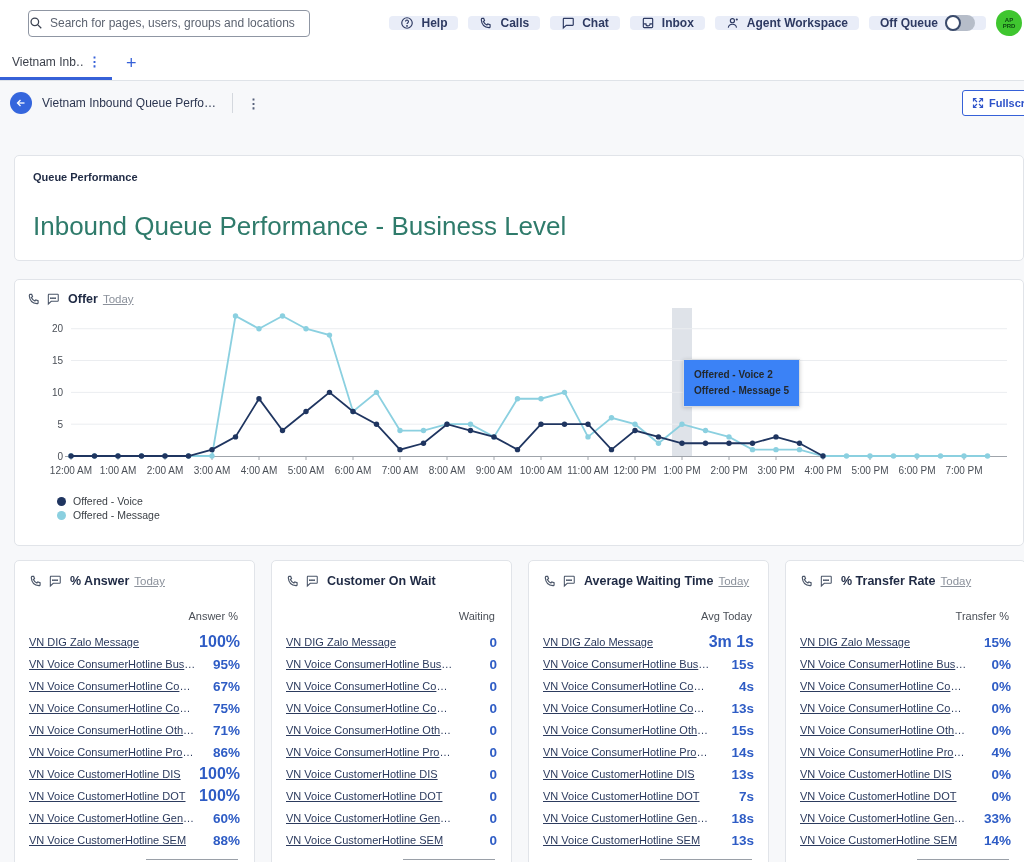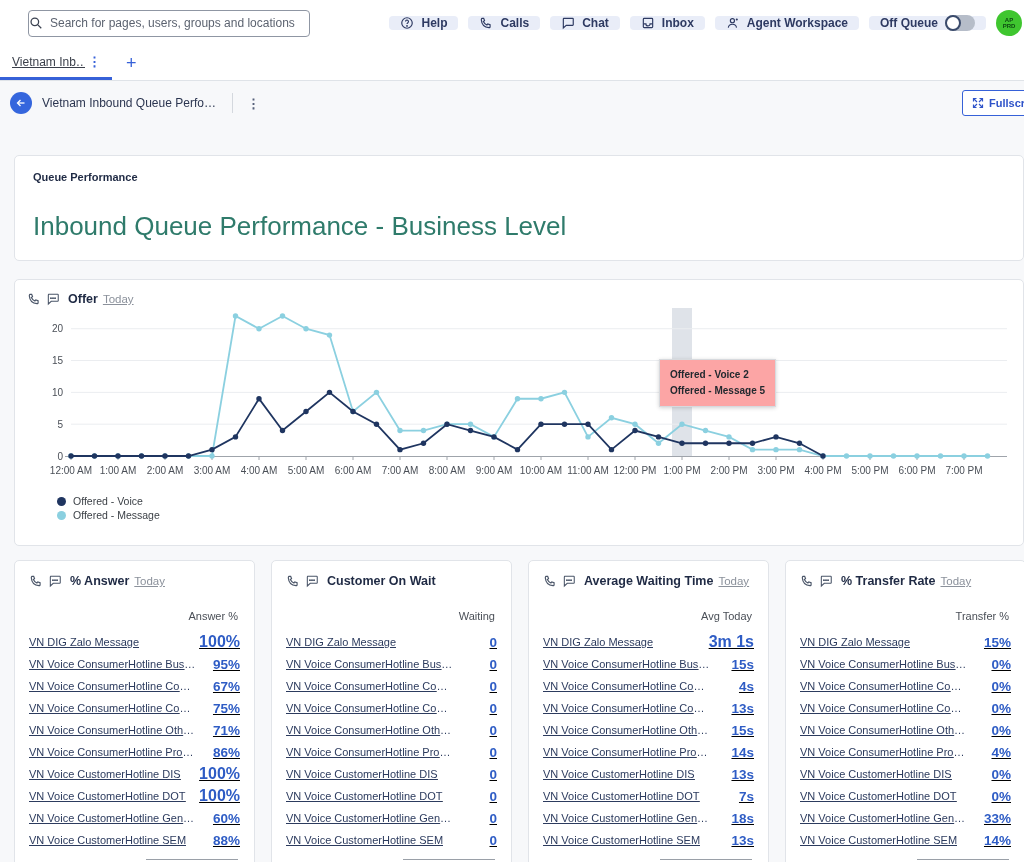--- a/index.html
+++ b/index.html
@@ -13,21 +13,21 @@
   .searchbox input::placeholder { color:#5c6370; }
   .topbar-right { position:absolute; right:2px; display:flex; align-items:center; gap:10px; }
   .pill { height:14px; background:#e9edf8; border:none; border-radius:4px; display:flex; align-items:center; gap:7px; padding:0 11px; color:#2e3a62; font:bold 12px "Liberation Sans",sans-serif; cursor:pointer; }
   .pill svg { stroke:#2e3a62; fill:none; }
   .toggle { width:30px; height:16px; background:#b6bdc9; border-radius:9px; position:relative; }
   .toggle .knob { position:absolute; left:0px; top:-0px; width:16px; height:16px; background:#fff; border:2px solid #3a4a6b; border-radius:50%; }
   .avatar { width:26px; height:26px; border-radius:50%; background:#3fc62f; color:#0c4a12; font:bold 6px/6px "Liberation Sans",sans-serif; display:flex; align-items:center; justify-content:center; text-align:center; width:26px; white-space:pre-line; }
   
   .tabbar { height:35px; background:#fff; border-bottom:1px solid #dfe3e8; display:flex; align-items:flex-end; }
   .tab { width:112px; height:34px; display:flex; align-items:center; justify-content:space-between; padding:0 8px 0 12px; border-bottom:3px solid #3661d8; cursor:pointer; }
-  .tab-label { font:12px "Liberation Sans",sans-serif; color:#3a3f4a; white-space:nowrap; overflow:hidden;text-decoration:underline; }
+  .tab-label { font:12px "Liberation Sans",sans-serif; color:#3a3f4a; white-space:nowrap; overflow:hidden; }
   .vdots { color:#3661d8; font:bold 13px "Liberation Sans",sans-serif; cursor:pointer; padding:0 3px; }
   .tab-add { color:#3661d8; font:18px "Liberation Sans",sans-serif; margin:0 0 6px 14px; cursor:pointer; }
   
   .crumbrow { height:44px; display:flex; align-items:center; padding:0 10px; position:relative; }
   .backbtn { width:22px; height:22px; border-radius:50%; background:#3566dd; border:none; display:flex; align-items:center; justify-content:center; cursor:pointer; }
   .crumb-title { font:12px "Liberation Sans",sans-serif; color:#2b3550; margin-left:10px; }
   .crumb-div { width:1px; height:20px; background:#d4d8de; margin:0 14px 0 16px; }
   .crumb-dots { color:#55607a; font:bold 13px "Liberation Sans",sans-serif; cursor:pointer; }
   .fullscreen-btn { position:absolute; left:962px; height:26px; background:#fff; border:1px solid #3661d8; border-radius:3px; color:#2e53c9; font:bold 11px "Liberation Sans",sans-serif; display:flex; align-items:center; gap:5px; padding:0 9px; cursor:pointer; }
   
@@ -35,32 +35,32 @@
   .qp-panel { margin:30px 0 0 14px; width:1010px; padding:15px 18px 18px; }
   .qp-eyebrow { font:bold 11px "Liberation Sans",sans-serif; color:#1f2a44; }
   .qp-title { font:400 26px "Liberation Sans",sans-serif; color:#2f7b6b; margin-top:28px; }
   
   .chart-panel { margin:18px 0 0 14px; width:1010px; padding:12px 12px 10px; height:267px; }
   .card-head { display:flex; align-items:center; gap:5px; }
   .card-head svg { stroke:#4a5568; fill:none; }
   .card-title { font:bold 12.5px "Liberation Sans",sans-serif; color:#1f2a44; margin-left:3px; }
   .card-period { font:11.5px "Liberation Sans",sans-serif; color:#8b919b; margin-left:0;text-decoration:underline; }
   .chart-area { position:relative; margin-top:2px; }
-  .tooltip { position:absolute; left:632px; top:51px; background:#fca5a5; border:1px solid #d7dade; box-shadow:0 1px 4px rgba(0,0,0,.18); padding:7px 10px; font:bold 10px "Liberation Sans",sans-serif; color:#23292f; white-space:nowrap; z-index:2; }
+  .tooltip { position:absolute; left:656px; top:51px; background:#3b82f6; border:1px solid #d7dade; box-shadow:0 1px 4px rgba(0,0,0,.18); padding:7px 10px; font:bold 10px "Liberation Sans",sans-serif; color:#23292f; white-space:nowrap; z-index:2; }
   .tooltip div { line-height:16px; }
   .legend { margin:6px 0 0 30px; }
   .legend-item { display:flex; align-items:center; gap:7px; height:14px; }
   .legend-dot { width:9px; height:9px; border-radius:50%; }
   .legend-label { font:10.5px "Liberation Sans",sans-serif; color:#3a3f45; }
   
   .stats-row { display:flex; gap:16px; margin:14px 0 0 14px; }
   .stat-panel { flex:0 0 241px; height:322px; padding:13px 14px; display:flex; flex-direction:column; }
   .colhead { text-align:right; font:11px "Liberation Sans",sans-serif; color:#4a4f57; margin:22px 2px 9px 0; }
   .rows { display:flex; flex-direction:column; }
-  .row { display:flex; align-items:center; justify-content:space-between; height:22px;text-decoration:underline; }
+  .row { display:flex; align-items:center; justify-content:space-between; height:22px; }
   .qname { font:11px "Liberation Sans",sans-serif; color:#2c3b5e; text-decoration:underline; white-space:nowrap; overflow:hidden; text-overflow:ellipsis; max-width:168px; cursor:pointer; }
   .qval { font:bold 13.5px "Liberation Sans",sans-serif; color:#2e5cc5; text-align:right; }
   .qval.small { font-size:16px; }
   .total-div { border-top:1px solid #9aa0a8; width:92px; align-self:flex-end; margin:8px 2px 0 0; }
   .total-val { text-align:right; font:bold 14px "Liberation Sans",sans-serif; color:#2e5cc5; margin:9px 2px 0 0; }
   .total-val.small { font-size:10.5px; }
 </style>
 </head>
 <body>
 

